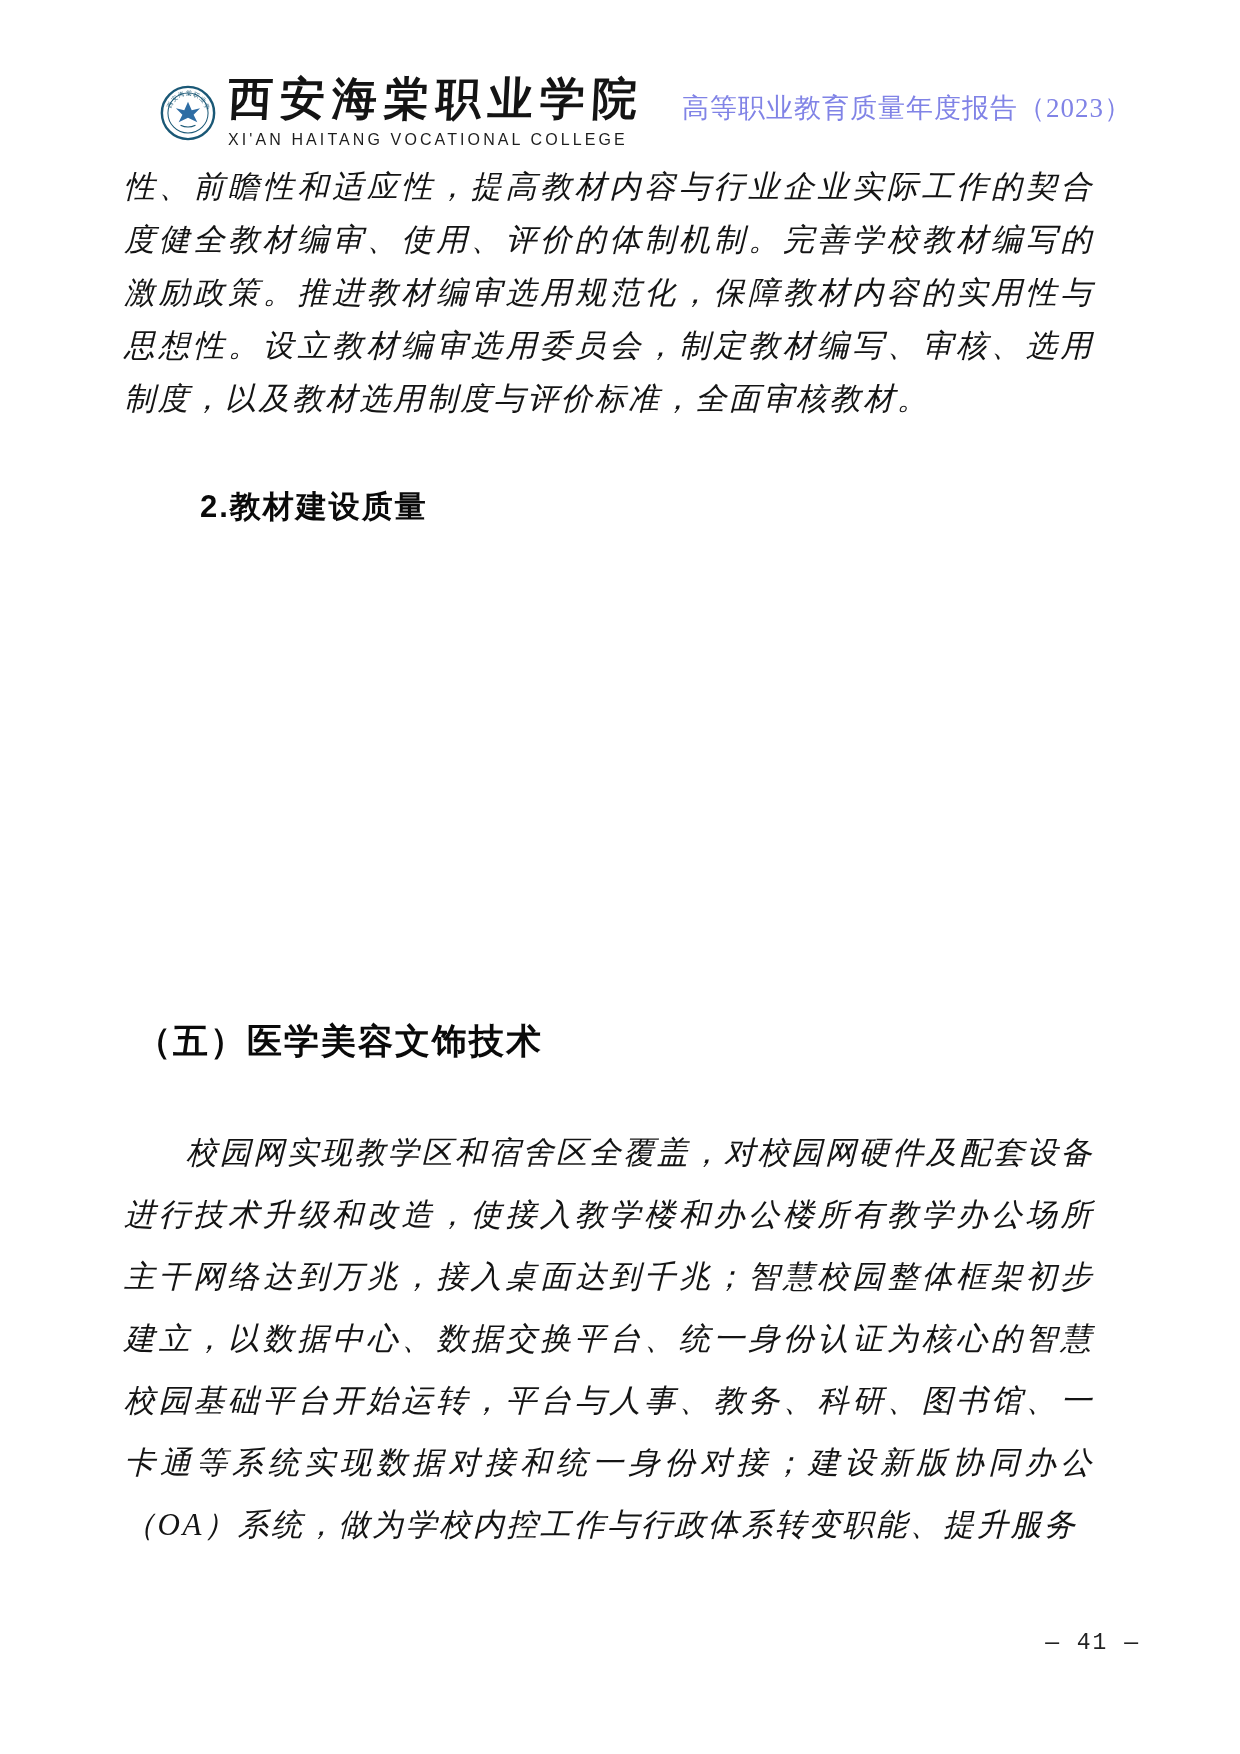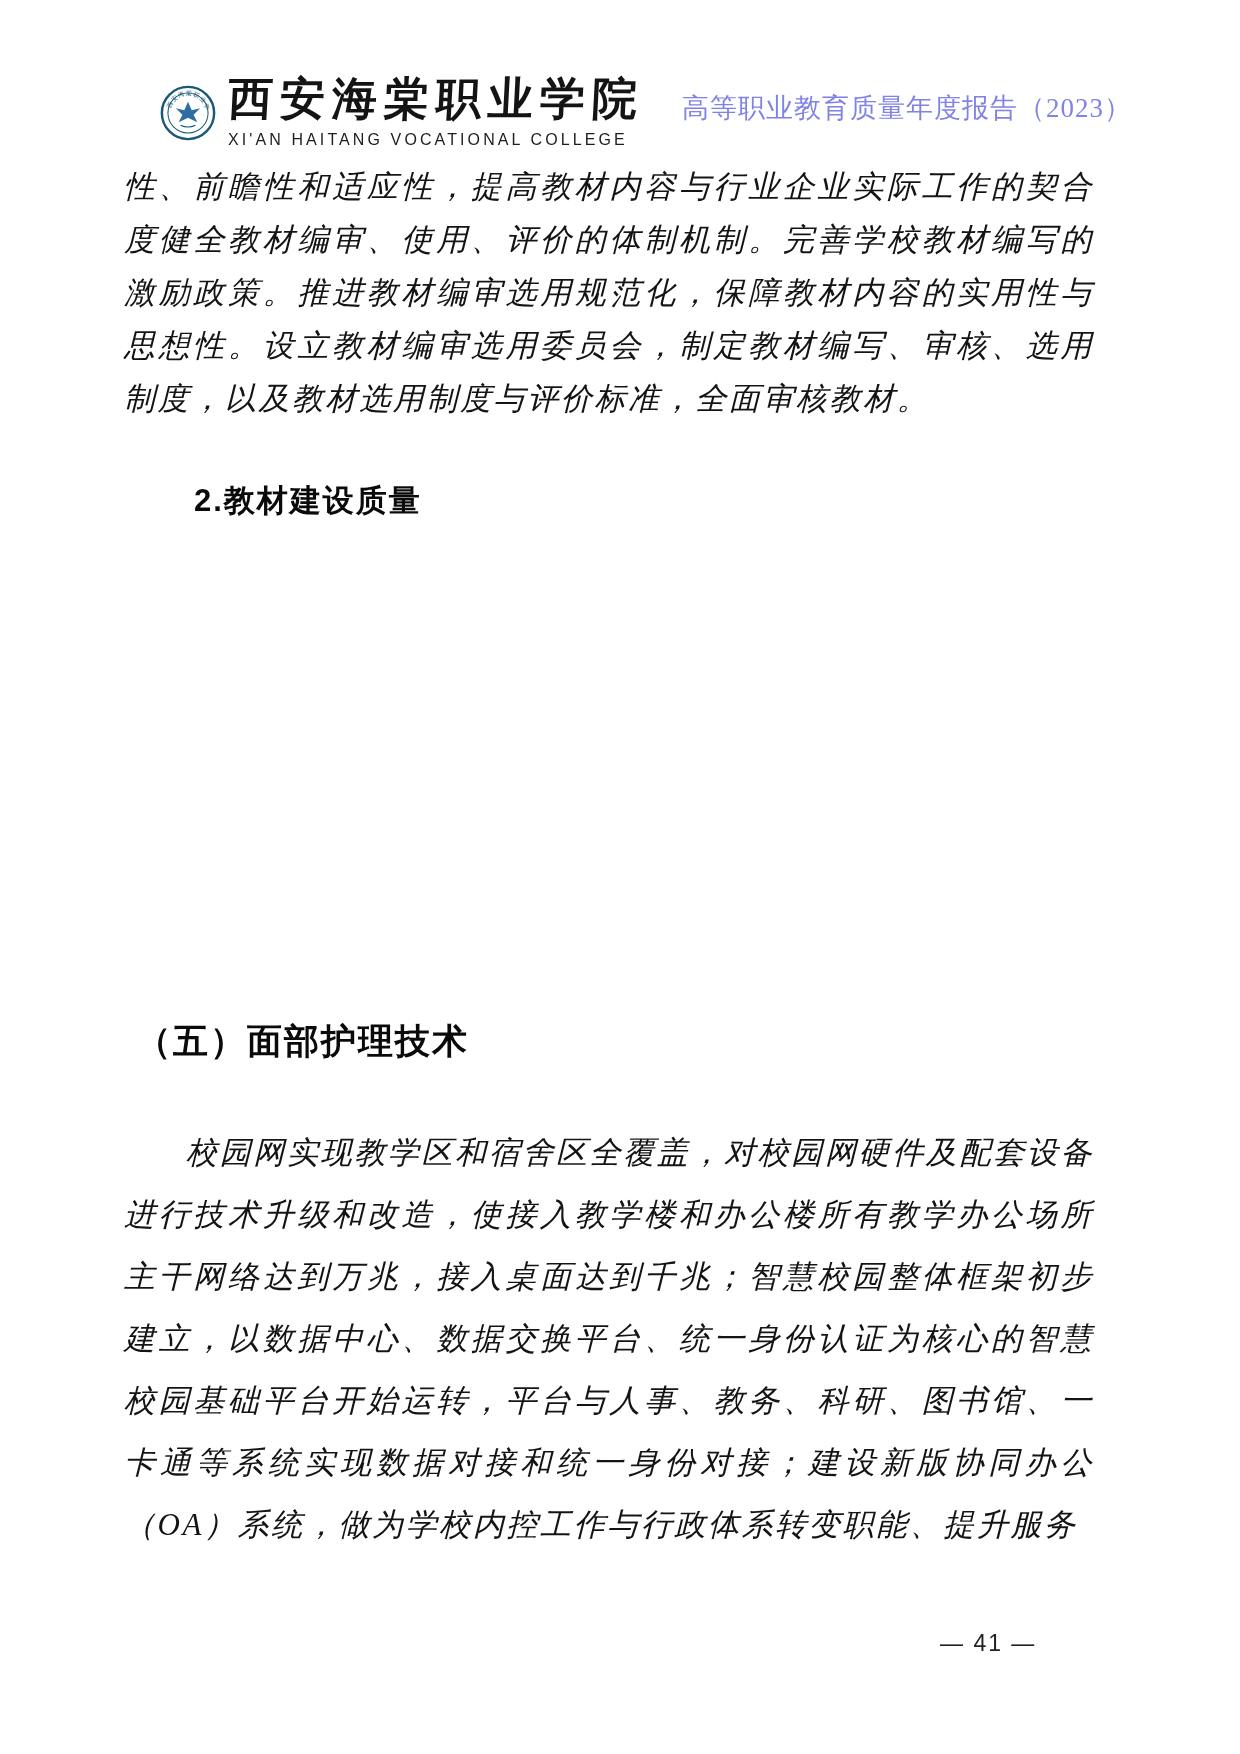--- a/index.html
+++ b/index.html
@@ -45,39 +45,39 @@
   .para {
     margin: 0;
     font-size: 31px;
     letter-spacing: 2.6px;
     text-align: justify;
     text-justify: inter-character;
   }
   #para1 { top: 160px; line-height: 53px; }
   #heading2 {
     position: absolute; top: 480px; left: 194px;
-    margin: 0; font-size: 31px; font-weight: bold; letter-spacing: 2px;
+    margin: 6px; font-size: 31px; font-weight: bold; letter-spacing: 2px;
     font-family: "Liberation Sans", sans-serif;
     color: #0a0a0a;
   }
   #para2 { top: 536px; line-height: 57px; text-indent: 2em; }
   #heading5 {
     position: absolute; top: 1018px; left: 136px;
     margin: 0; font-size: 35px; font-weight: bold; letter-spacing: 2px;
     font-family: "Liberation Sans", sans-serif;
     color: #0a0a0a;
   }
   #para3 { top: 1122px; line-height: 62px; text-indent: 2em; }
 
   
   .page-number {
     position: absolute; top: 1630px; left: 940px; width: 200px;
-    text-align: left;
+    text-align: right;
     font-size: 23px; letter-spacing: 2px; color: #222;
-    font-family: Liberation Sans, sans-serif;
+    font-family: Liberation Mono, monospace;
   }
 </style>
 </head>
 <body>
 
 <div class="page">
 
   <div class="header">
 
     <svg class="seal" viewBox="0 0 60 60" aria-hidden="true">
@@ -100,19 +100,19 @@
     </div>
 
     <div class="report-title">高等职业教育质量年度报告（2023）</div>
   </div>
 
   <p class="para content" id="para1">性、前瞻性和适应性，提高教材内容与行业企业实际工作的契合度健全教材编审、使用、评价的体制机制。完善学校教材编写的激励政策。推进教材编审选用规范化，保障教材内容的实用性与思想性。设立教材编审选用委员会，制定教材编写、审核、选用制度，以及教材选用制度与评价标准，全面审核教材。</p>
 
   <h3 id="heading2">2.教材建设质量</h3>
 
 
-  <h2 id="heading5">（五）面部护理技术</h2>
+  <h2 id="heading5">（五）医学美容文饰技术</h2>
 
   <p class="para content" id="para3">校园网实现教学区和宿舍区全覆盖，对校园网硬件及配套设备进行技术升级和改造，使接入教学楼和办公楼所有教学办公场所主干网络达到万兆，接入桌面达到千兆；智慧校园整体框架初步建立，以数据中心、数据交换平台、统一身份认证为核心的智慧校园基础平台开始运转，平台与人事、教务、科研、图书馆、一卡通等系统实现数据对接和统一身份对接；建设新版协同办公（OA）系统，做为学校内控工作与行政体系转变职能、提升服务</p>
 
   <div class="page-number">— 41 —</div>
 
 </div>
 
 </body></html>

